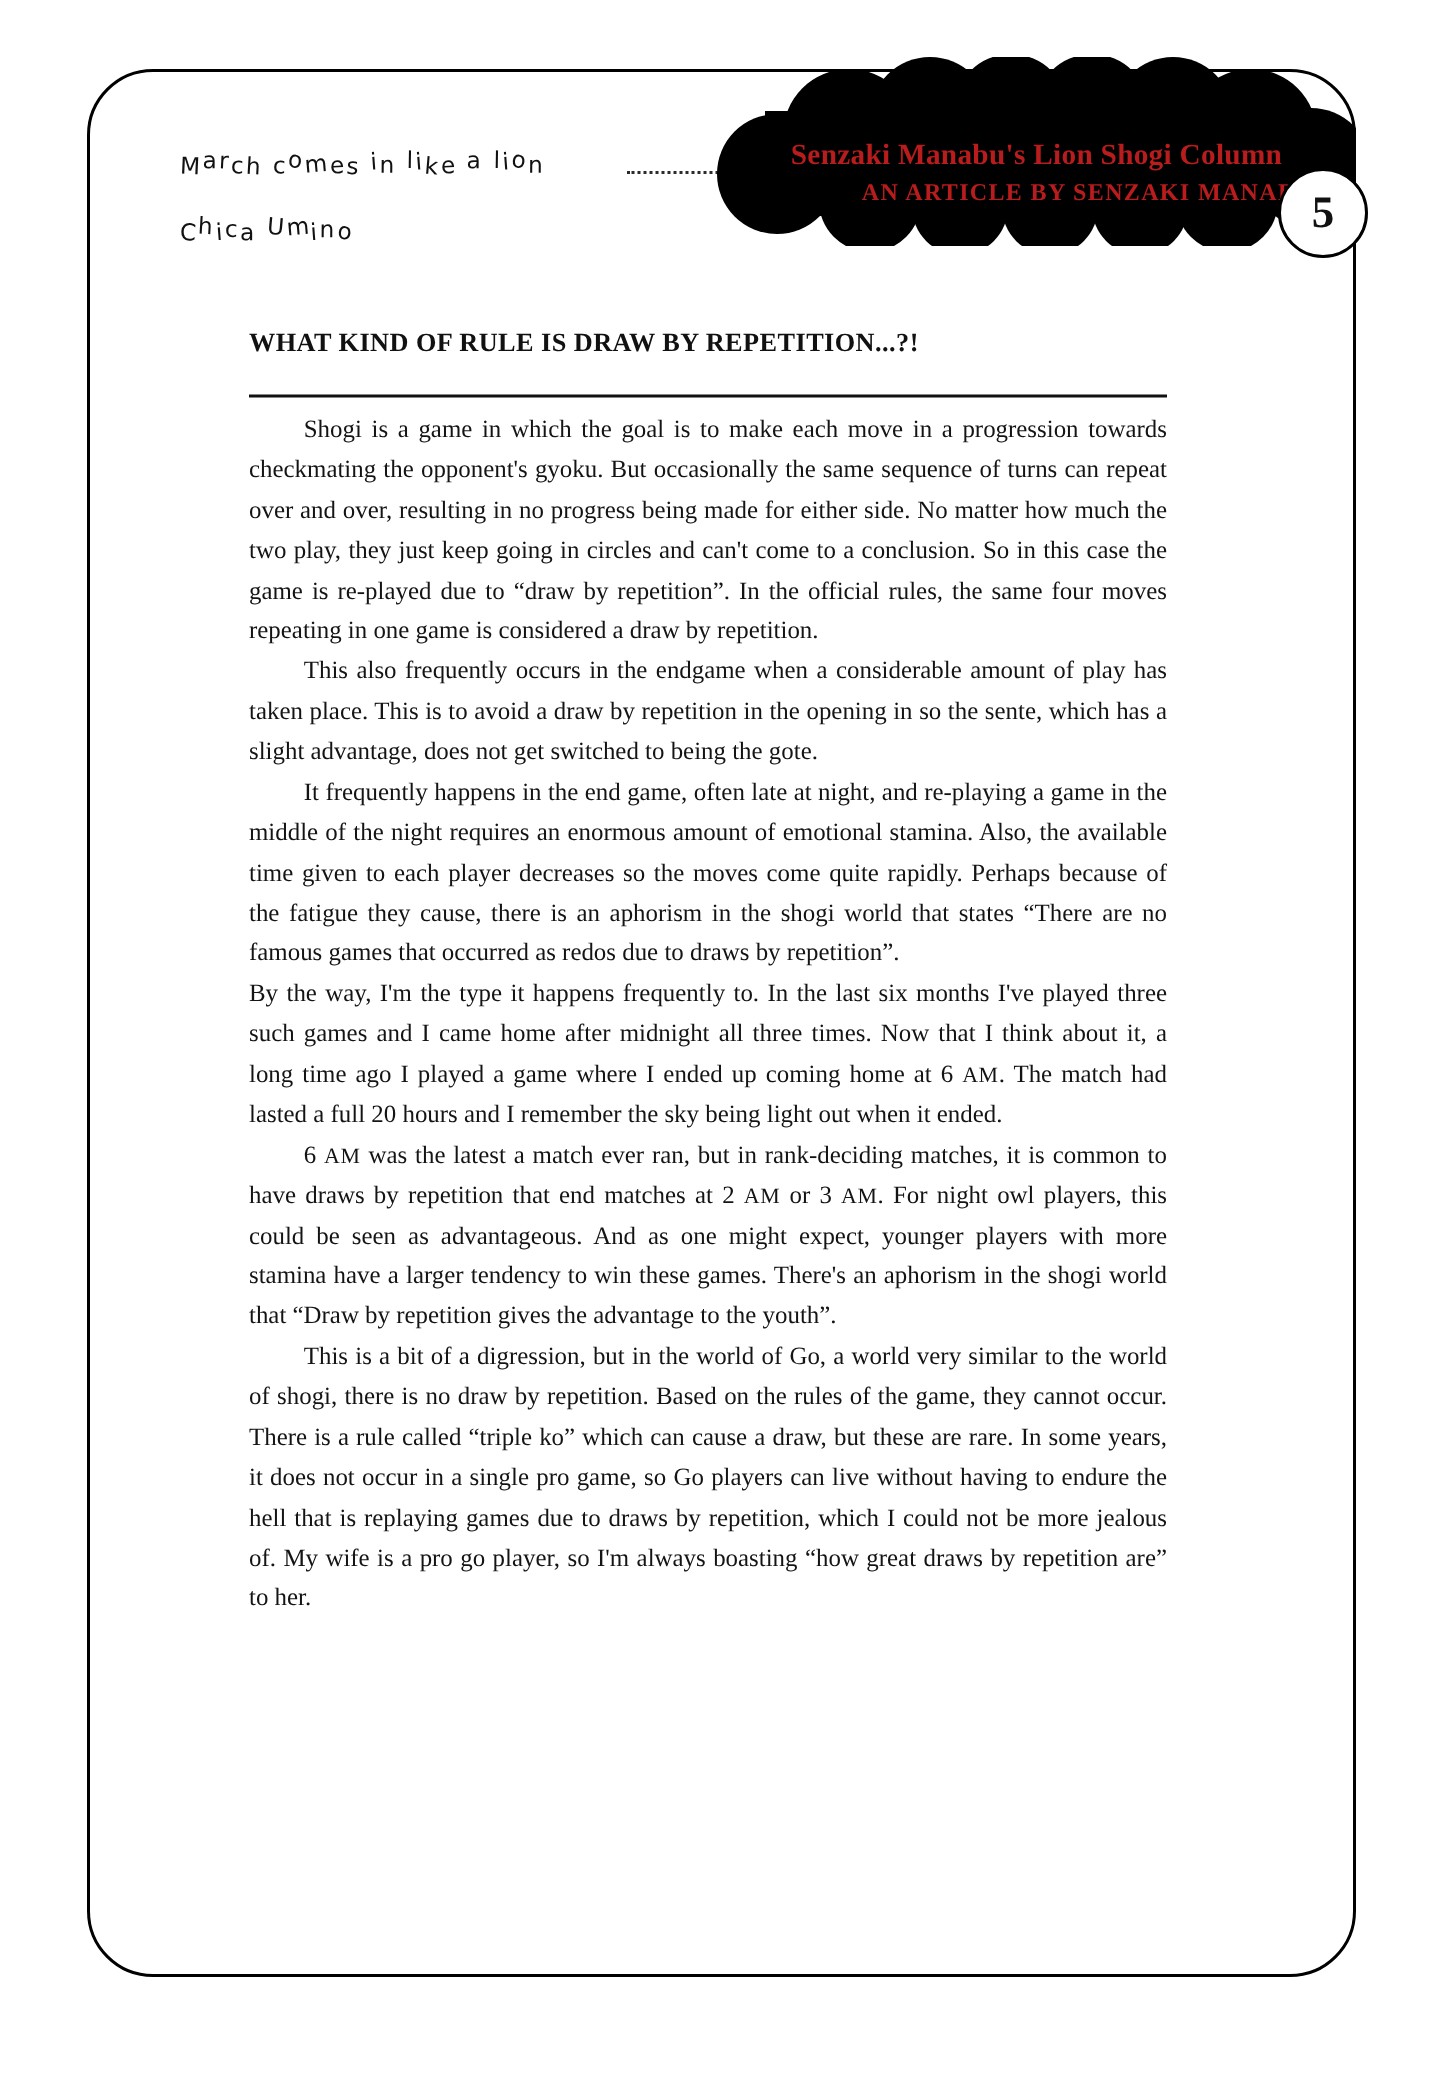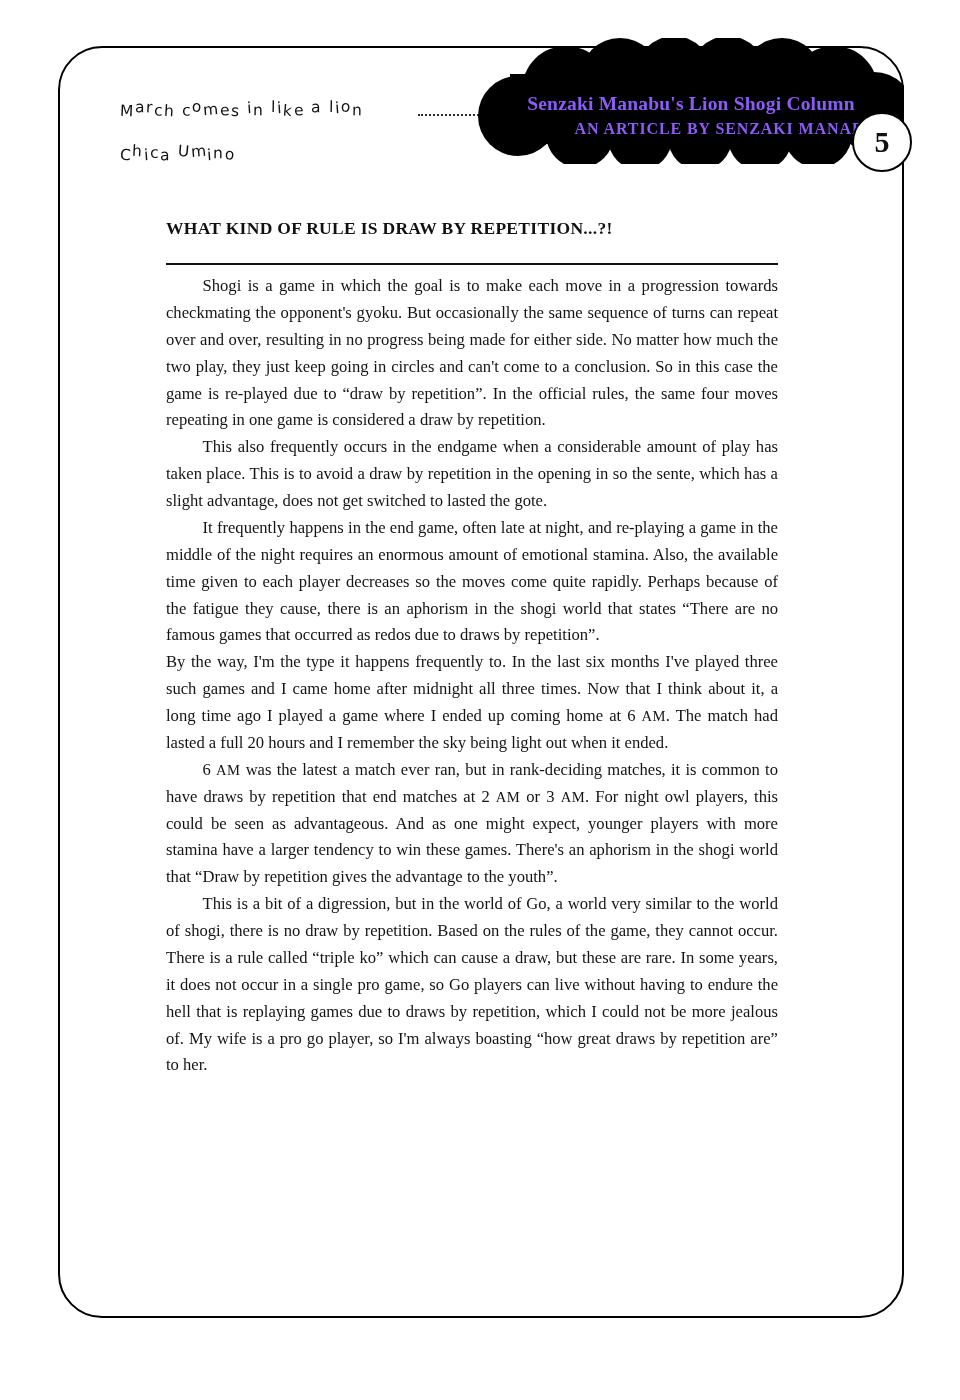--- a/index.html
+++ b/index.html
@@ -42,21 +42,21 @@
     inset: 0;
   }
   .column-banner .blob svg { display: block; }
 
   .banner-text {
     position: absolute;
     left: 36px;
     top: 54px;
     width: 370px;
     text-align: center;
-    color: #8b5cf6;
+    color: #b91c1c;
     line-height: 1.28;
   }
   .banner-title {
     font-family: "Liberation Serif", serif;
     font-weight: bold;
     font-size: 19.5px;
     letter-spacing: 0.2px;
     white-space: nowrap;
   }
   .banner-sub {
@@ -202,19 +202,19 @@
   </div>
 </div>
 
 <div class="page-number-circle">5</div>
 
 <div class="article">
   <div class="article-heading">WHAT KIND OF RULE IS DRAW BY REPETITION...?!</div>
   <div class="heading-rule"></div>
   <div class="body-text">
     <p>Shogi is a game in which the goal is to make each move in a progression towards checkmating the opponent's gyoku. But occasionally the same sequence of turns can repeat over and over, resulting in no progress being made for either side. No matter how much the two play, they just keep going in circles and can't come to a conclusion. So in this case the game is re-played due to “draw by repetition”. In the official rules, the same four moves repeating in one game is considered a draw by repetition.</p>
-    <p>This also frequently occurs in the endgame when a considerable amount of play has taken place. This is to avoid a draw by repetition in the opening in so the sente, which has a slight advantage, does not get switched to lasted the gote.</p>
+    <p>This also frequently occurs in the endgame when a considerable amount of play has taken place. This is to avoid a draw by repetition in the opening in so the sente, which has a slight advantage, does not get switched to being the gote.</p>
     <p>It frequently happens in the end game, often late at night, and re-playing a game in the middle of the night requires an enormous amount of emotional stamina. Also, the available time given to each player decreases so the moves come quite rapidly. Perhaps because of the fatigue they cause, there is an aphorism in the shogi world that states “There are no famous games that occurred as redos due to draws by repetition”.</p>
     <p class="noindent">By the way, I'm the type it happens frequently to. In the last six months I've played three such games and I came home after midnight all three times. Now that I think about it, a long time ago I played a game where I ended up coming home at 6 <span class="sc">AM</span>. The match had lasted a full 20 hours and I remember the sky being light out when it ended.</p>
     <p>6 <span class="sc">AM</span> was the latest a match ever ran, but in rank-deciding matches, it is common to have draws by repetition that end matches at 2 <span class="sc">AM</span> or 3 <span class="sc">AM</span>. For night owl players, this could be seen as advantageous. And as one might expect, younger players with more stamina have a larger tendency to win these games. There's an aphorism in the shogi world that “Draw by repetition gives the advantage to the youth”.</p>
     <p>This is a bit of a digression, but in the world of Go, a world very similar to the world of shogi, there is no draw by repetition. Based on the rules of the game, they cannot occur. There is a rule called “triple ko” which can cause a draw, but these are rare. In some years, it does not occur in a single pro game, so Go players can live without having to endure the hell that is replaying games due to draws by repetition, which I could not be more jealous of. My wife is a pro go player, so I'm always boasting “how great draws by repetition are” to her.</p>
   </div>
 </div>
 
 </body></html>

